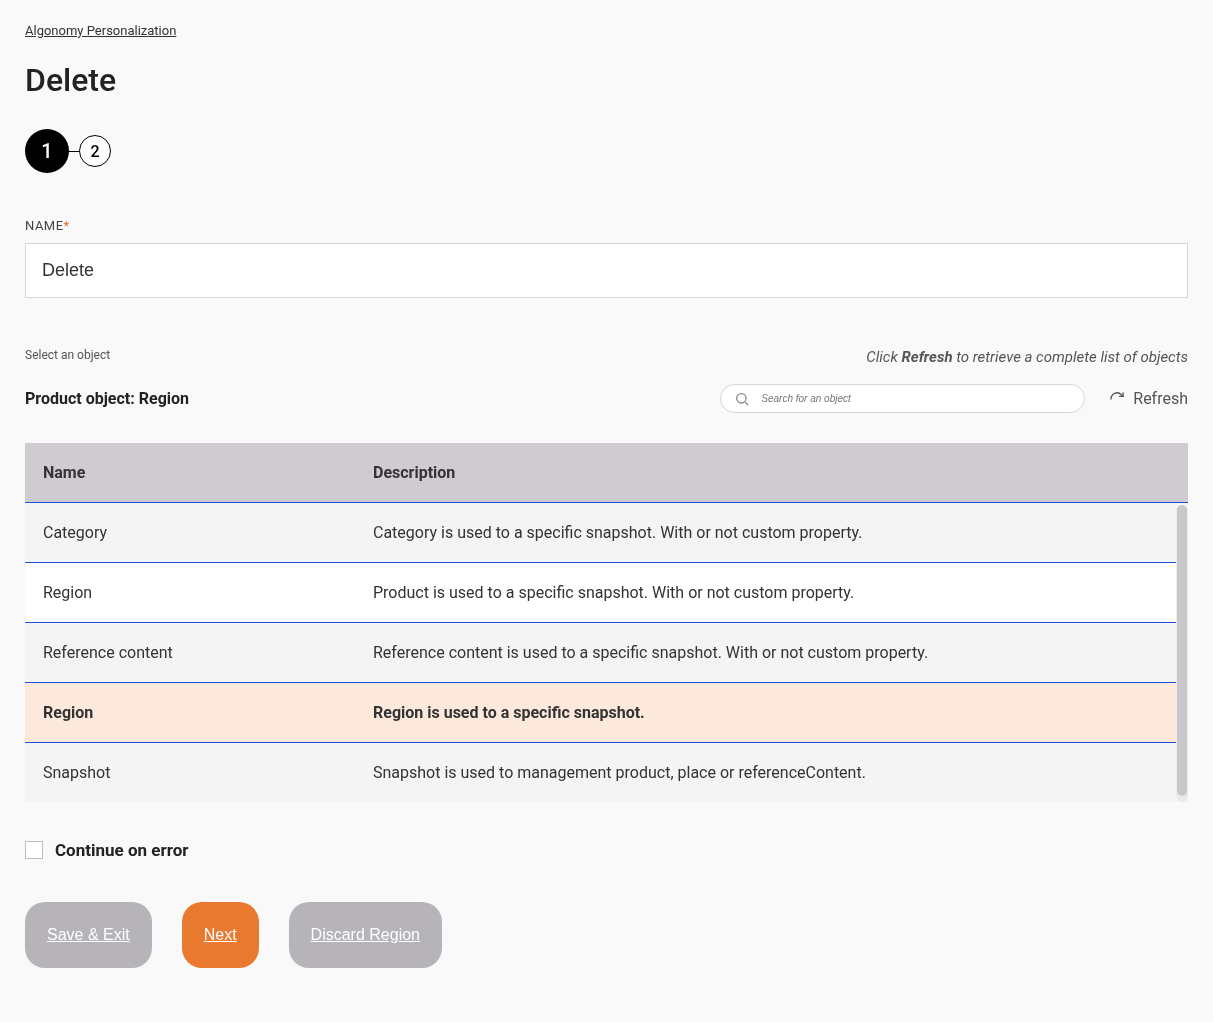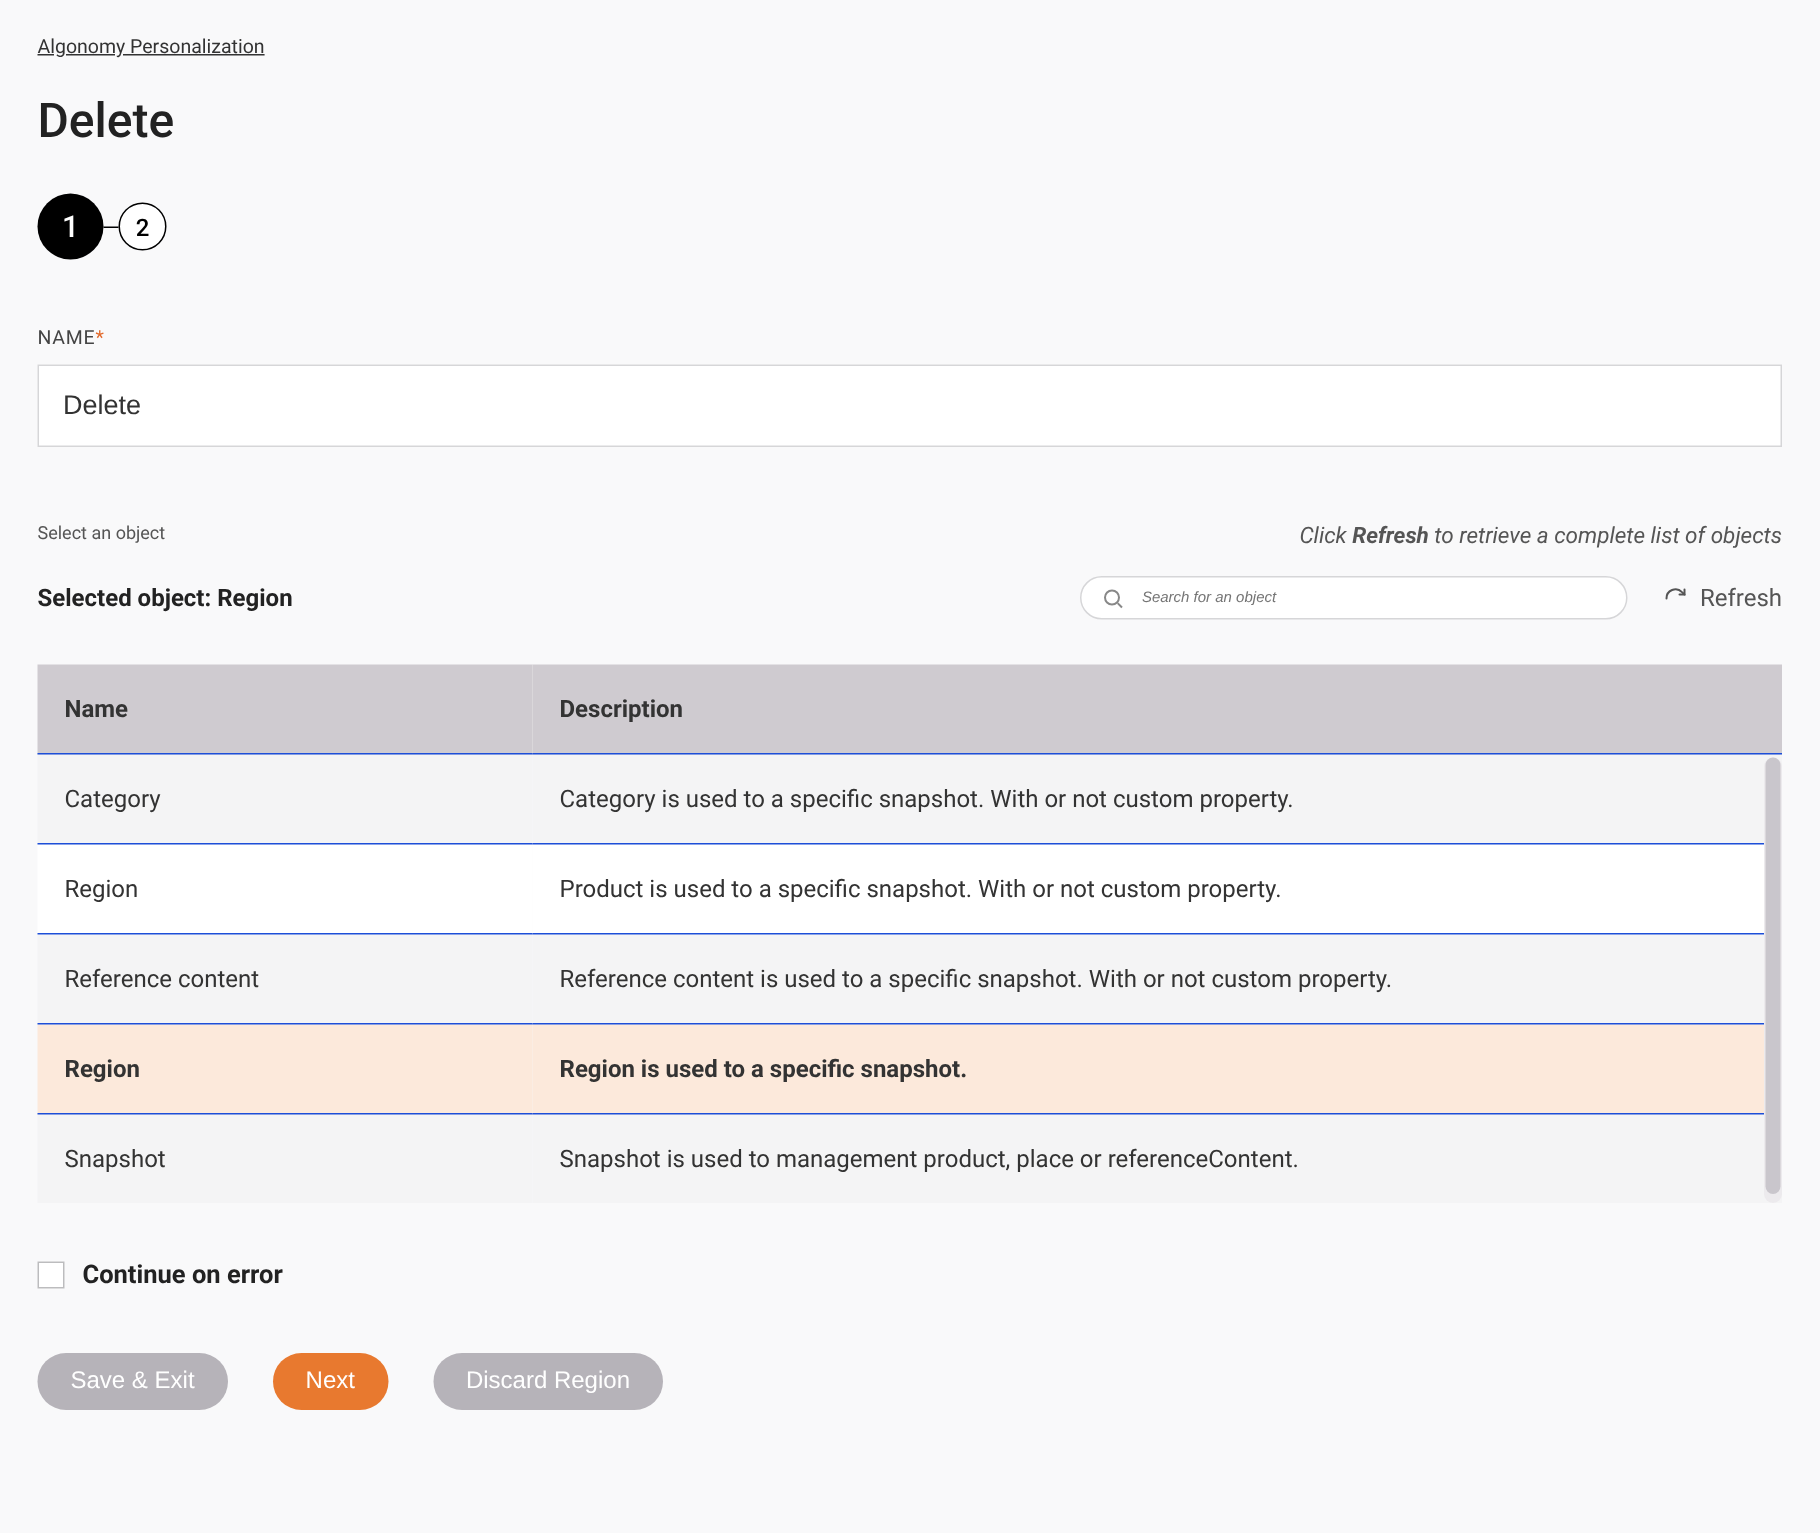--- a/index.html
+++ b/index.html
@@ -204,24 +204,25 @@
       background: #fff;
     }
     .footer-buttons {
       margin-top: 42px;
       display: flex;
       gap: 30px;
     }
     .btn {
       border: none;
       border-radius: 20px;
-      padding: 10px 22px;
+      padding: 24px 22px;
       font-size: 16px;
       font-weight: 500;
       cursor: pointer;
+      text-decoration: underline;
     }
     .btn-gray {
       background: #b6b3b9;
       color: #fff;
     }
     .btn-orange {
       background: #e8792f;
       color: #fff;
     }
   </style>
@@ -248,21 +249,21 @@
 <div class="object-section">
   <div class="object-header-row">
     <div class="select-object-label">Select an object</div>
     <div class="refresh-hint">
       <span>Click </span><b>Refresh</b><span> to retrieve a complete list of objects</span>
     </div>
   </div>
 
   <div class="object-controls-row">
     <div class="selected-object">
-      <span>Selected object: </span><span>Region</span>
+      <span>Product object: </span><span>Region</span>
     </div>
     <div class="right-controls">
       <div class="search-wrap">
         <svg class="search-icon" viewBox="0 0 24 24" fill="none" stroke="currentColor" stroke-width="2">
             <circle cx="11" cy="11" r="7"></circle>
             <line x1="21" y1="21" x2="16.65" y2="16.65"></line>
           </svg>
         <input type="text" class="search-input" placeholder="Search for an object" style="">
       </div>
       <div class="refresh-btn">

